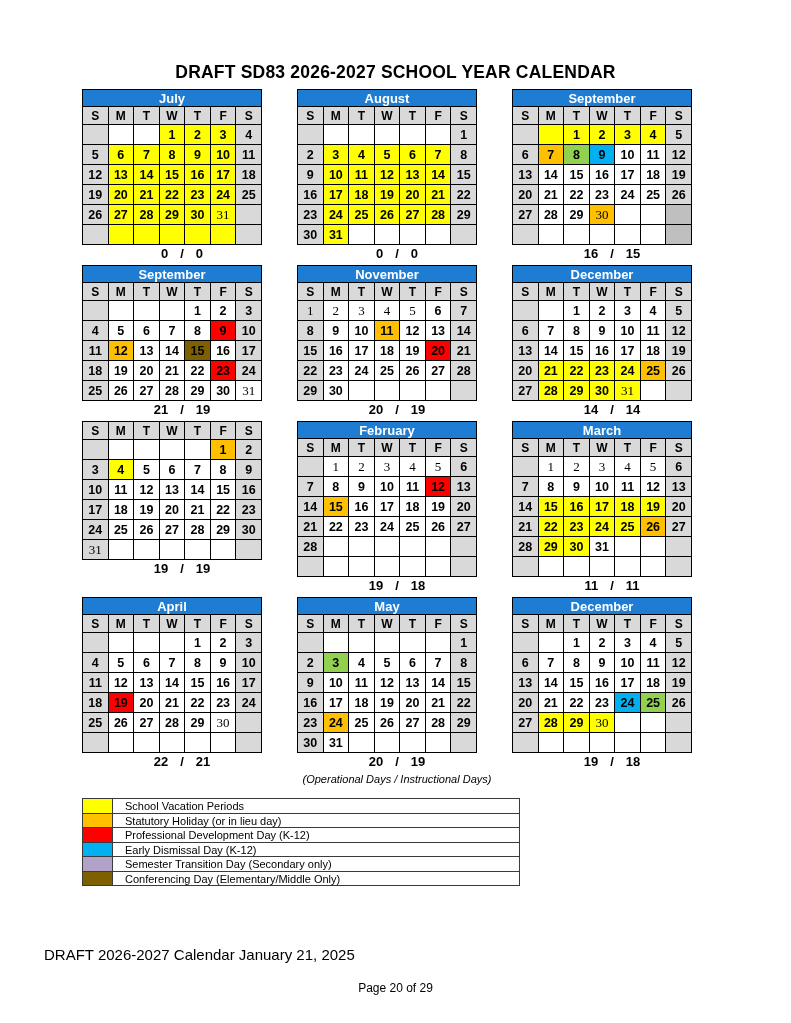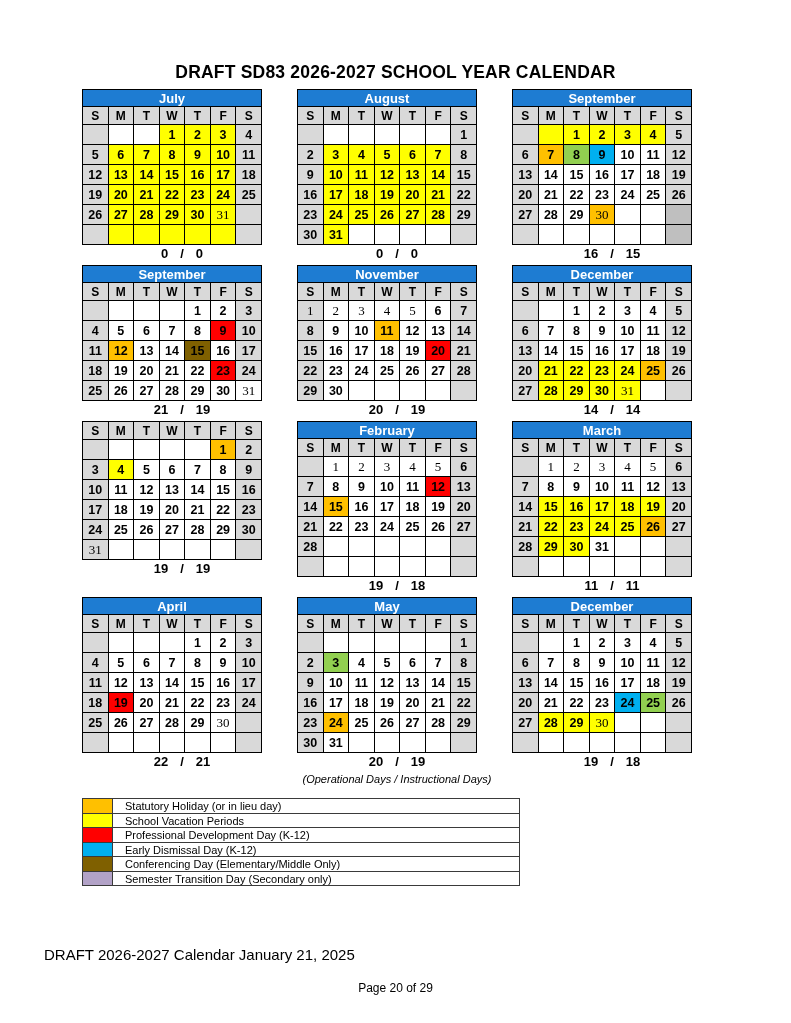--- a/index.html
+++ b/index.html
@@ -904,40 +904,40 @@
           </table>
           <div class="counts"><span>19</span><span class="slash">/</span><span>18</span></div>
         </div>
       </div>
     </div>
 
   <div class="op-note">(Operational Days / Instructional Days)</div>
 
   <div class="legend" id="legend">
       <div class="legend-row">
+        <div class="legend-swatch" style="background: rgb(255, 255, 0);"></div>
+        <div class="legend-label">School Vacation Periods</div>
+      </div>
+      <div class="legend-row">
         <div class="legend-swatch" style="background: rgb(255, 192, 0);"></div>
         <div class="legend-label">Statutory Holiday (or in lieu day)</div>
-      </div>
-      <div class="legend-row">
-        <div class="legend-swatch" style="background: rgb(255, 255, 0);"></div>
-        <div class="legend-label">School Vacation Periods</div>
       </div>
       <div class="legend-row">
         <div class="legend-swatch" style="background: rgb(255, 0, 0);"></div>
         <div class="legend-label">Professional Development Day (K-12)</div>
       </div>
       <div class="legend-row">
         <div class="legend-swatch" style="background: rgb(0, 176, 240);"></div>
         <div class="legend-label">Early Dismissal Day (K-12)</div>
       </div>
       <div class="legend-row">
+        <div class="legend-swatch" style="background: rgb(178, 162, 199);"></div>
+        <div class="legend-label">Semester Transition Day (Secondary only)</div>
+      </div>
+      <div class="legend-row">
         <div class="legend-swatch" style="background: rgb(127, 96, 0);"></div>
         <div class="legend-label">Conferencing Day (Elementary/Middle Only)</div>
-      </div>
-      <div class="legend-row">
-        <div class="legend-swatch" style="background: rgb(178, 162, 199);"></div>
-        <div class="legend-label">Semester Transition Day (Secondary only)</div>
       </div>
     </div>
 
   <div class="footer-left">DRAFT 2026-2027 Calendar January 21, 2025</div>
   <div class="footer-c2">Page 20 of 29</div>
 </div>
 
 </body></html>

